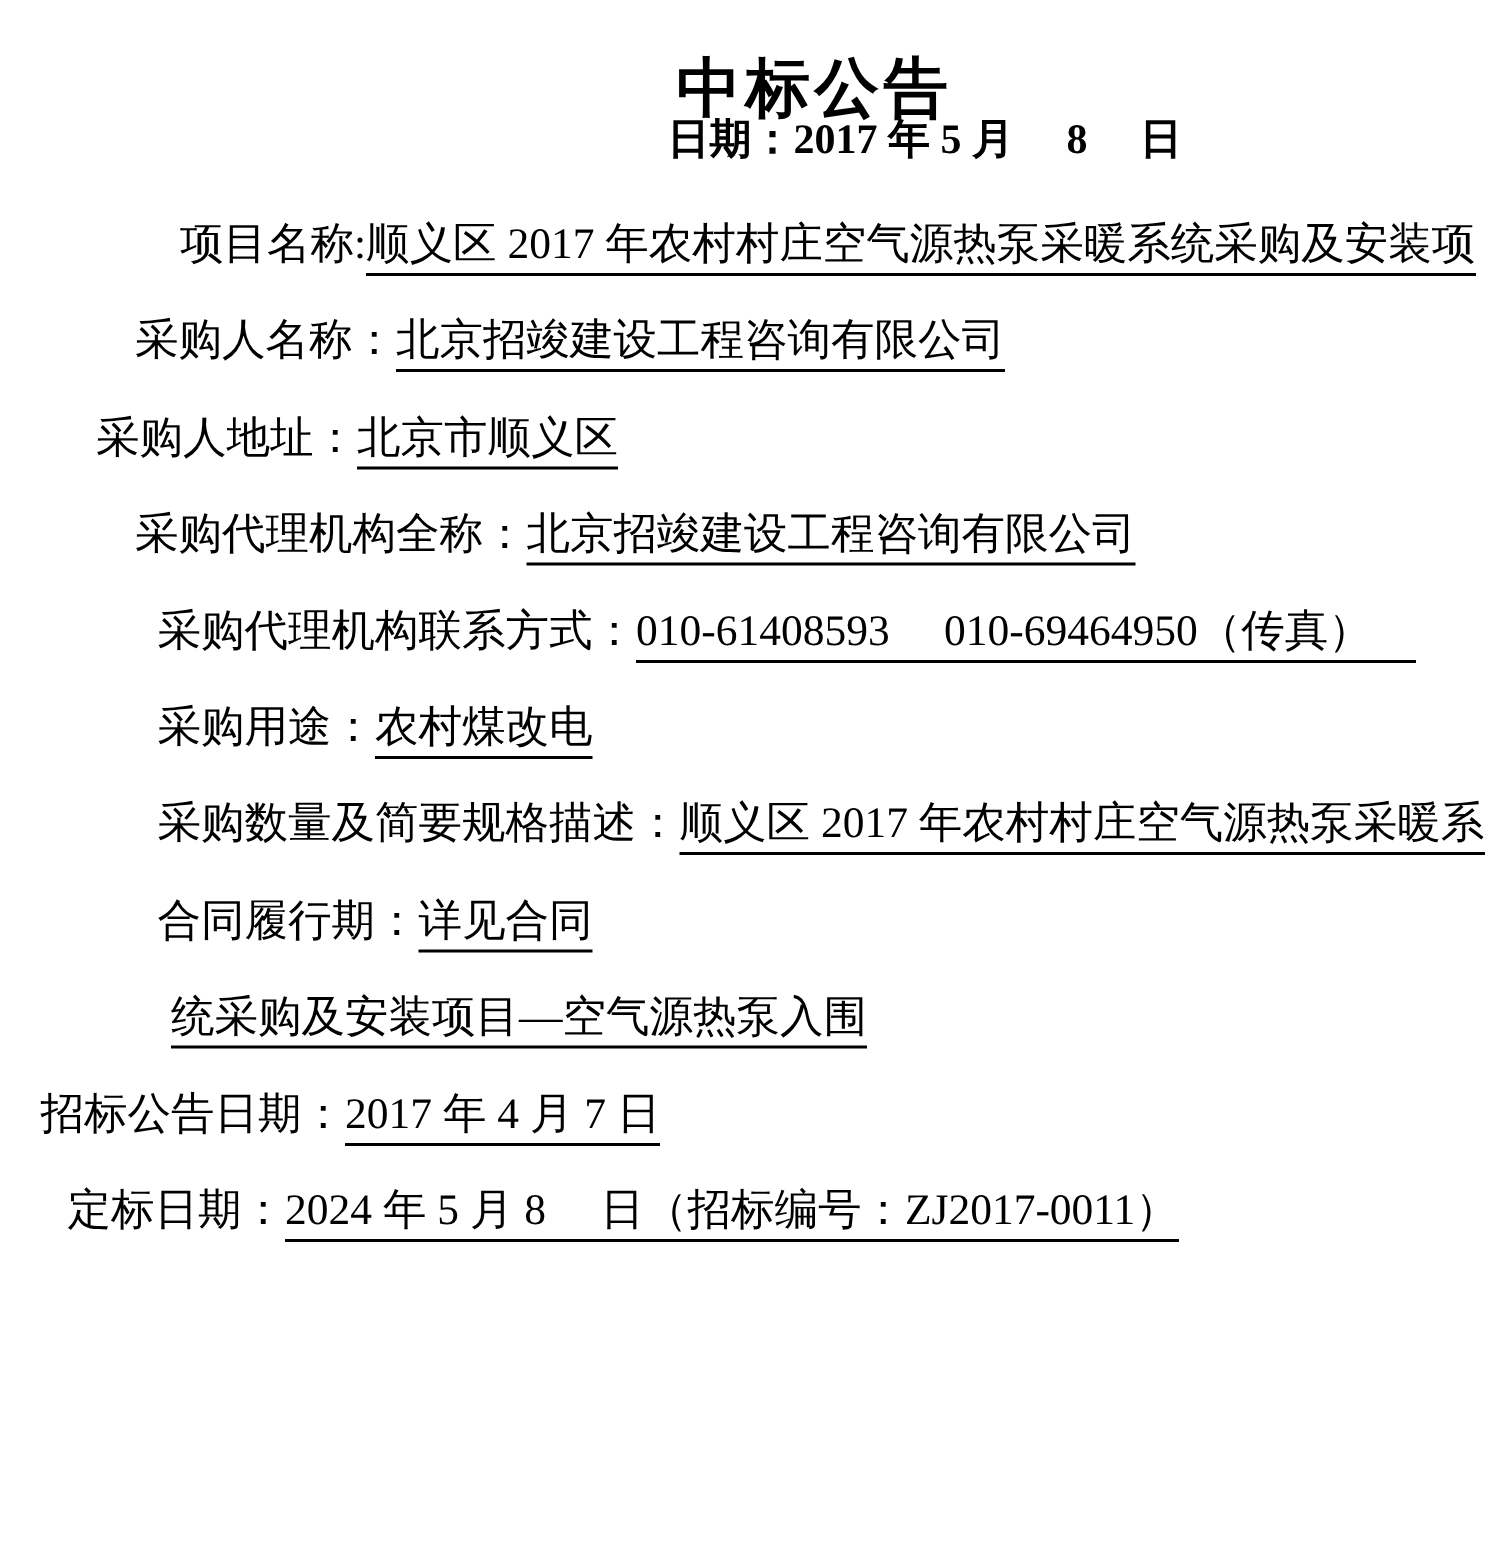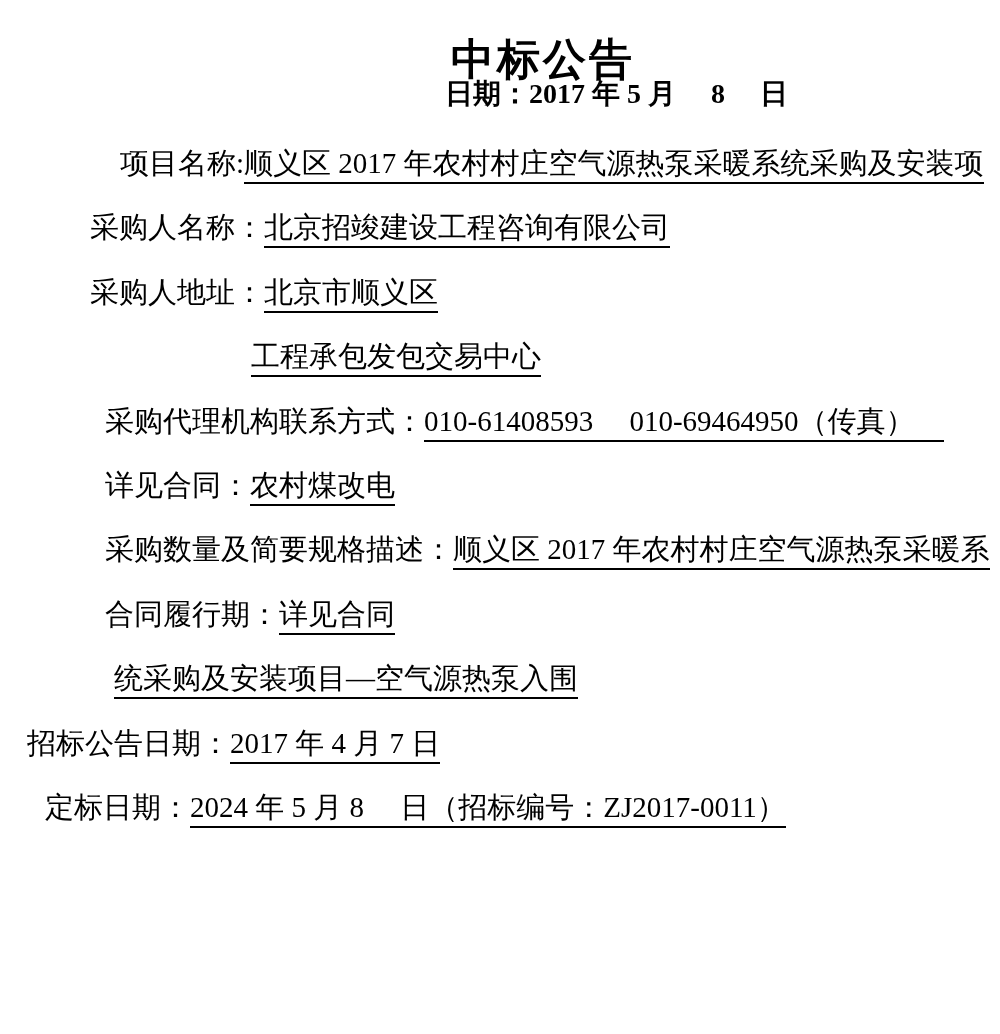--- a/index.html
+++ b/index.html
@@ -60,23 +60,23 @@
 </style>
 </head>
 <body>
 
 <div class="page">
   <h1 class="doc-title">中标公告</h1>
   <div class="doc-date">日期：2017 年 5 月　 8　 日</div>
   <div class="doc-body" id="doc-body">
       <div class="field-line" style="padding-left: 120px;"><span class="field-label">项目名称:</span><span class="field-value">顺义区 2017 年农村村庄空气源热泵采暖系统采购及安装项</span></div>
       <div class="field-line" style="padding-left: 90px;"><span class="field-label">采购人名称：</span><span class="field-value">北京招竣建设工程咨询有限公司</span></div>
-      <div class="field-line" style="padding-left: 90px;"><span class="field-label">采购人地址：</span><span class="field-value">北京市顺义区</span></div>
-      <div class="field-line" style="padding-left: 251px;"><span class="field-value">工程承包发包交易中心</span></div>
+      <div class="field-line" style="padding-left: 64px;"><span class="field-label">采购人地址：</span><span class="field-value">北京市顺义区</span></div>
+      <div class="field-line" style="padding-left: 90px;"><span class="field-label">采购代理机构全称：</span><span class="field-value">北京招竣建设工程咨询有限公司</span></div>
       <div class="field-line" style="padding-left: 105px;"><span class="field-label">采购代理机构联系方式：</span><span class="field-value">010-61408593　 010-69464950（传真）　</span></div>
-      <div class="field-line" style="padding-left: 105px;"><span class="field-label">详见合同：</span><span class="field-value">农村煤改电</span></div>
+      <div class="field-line" style="padding-left: 105px;"><span class="field-label">采购用途：</span><span class="field-value">农村煤改电</span></div>
       <div class="field-line" style="padding-left: 105px;"><span class="field-label">采购数量及简要规格描述：</span><span class="field-value">顺义区 2017 年农村村庄空气源热泵采暖系</span></div>
       <div class="field-line" style="padding-left: 105px;"><span class="field-label">合同履行期：</span><span class="field-value">详见合同</span></div>
       <div class="field-line" style="padding-left: 114px;"><span class="field-value">统采购及安装项目—空气源热泵入围</span></div>
       <div class="field-line" style="padding-left: 27px;"><span class="field-label">招标公告日期：</span><span class="field-value">2017 年 4 月 7 日</span></div>
       <div class="field-line" style="padding-left: 45px;"><span class="field-label">定标日期：</span><span class="field-value">2024 年 5 月 8　 日（招标编号：ZJ2017-0011）</span></div>
     </div>
 </div>
 
 </body></html>

